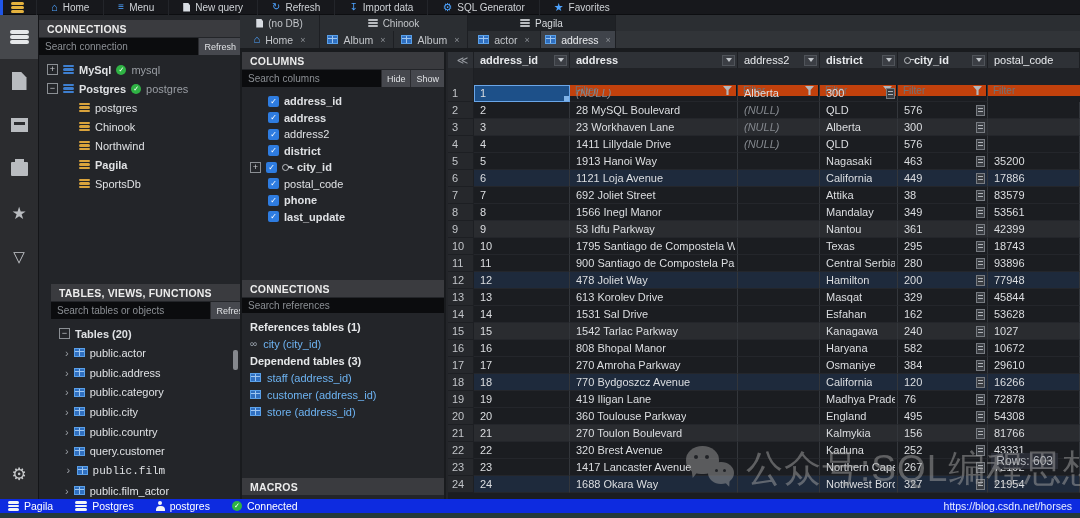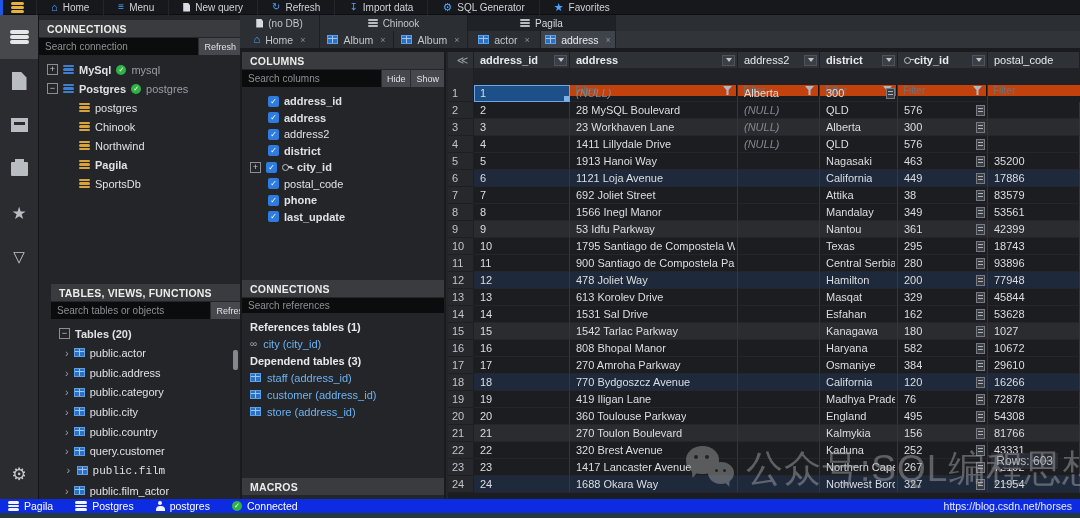--- a/index.html
+++ b/index.html
@@ -839,21 +839,21 @@
           <div class="gcell">
             <span>1542 Tarlac Parkway</span>
           </div>
           <div class="gcell">
             <span></span>
           </div>
           <div class="gcell">
             <span>Kanagawa</span>
           </div>
           <div class="gcell">
-            <span>180</span>
+            <span>240</span>
             <span class="fk-ic"></span>
           </div>
           <div class="gcell">
             <span>1027</span>
           </div>
         </div>
         <div class="grow">
           <div class="gcell rownum">16</div>
           <div class="gcell">
             <span>16</span>

